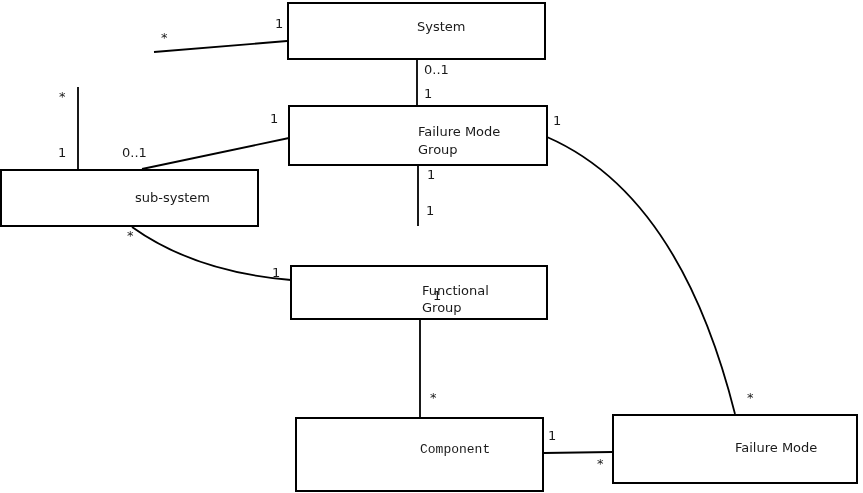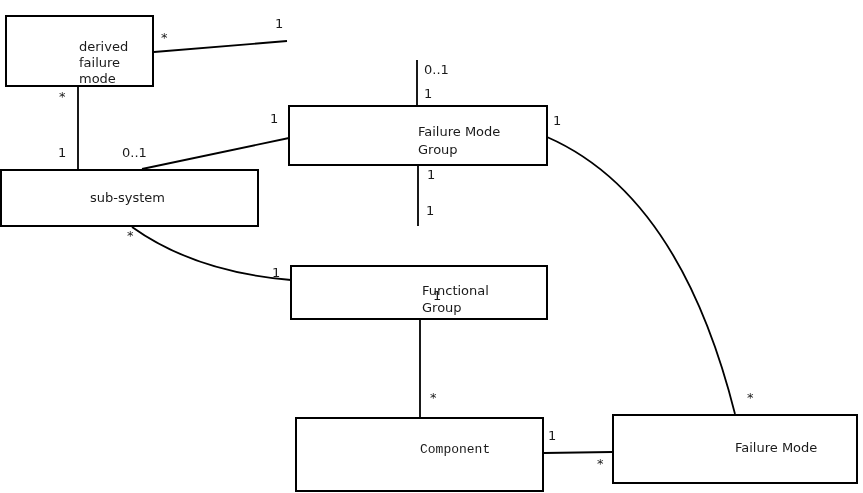--- a/index.html
+++ b/index.html
@@ -41,21 +41,21 @@
   .n-system    { left: 287px; top: 2px;   width: 259px; height: 58px; }
   .n-fmg       { left: 288px; top: 105px; width: 260px; height: 61px; }
   .n-subsys    { left: 0px;   top: 169px; width: 259px; height: 58px; }
   .n-fg        { left: 290px; top: 226px; width: 258px; height: 55px; margin-top: 39px; }
   .n-component { left: 295px; top: 417px; width: 249px; height: 75px; }
   .n-fm        { left: 612px; top: 414px; width: 246px; height: 70px; }
   
   .n-dfm .label       { padding: 22px 0 0 72px;  line-height: 16px; }
   .n-system .label    { padding: 15px 0 0 128px; }
   .n-fmg .label       { padding: 16px 0 0 128px; line-height: 18px; }
-  .n-subsys .label    { padding: 19px 0 0 88px;  }
+  .n-subsys .label    { padding: 19px 0 0 88px; margin-left: 45px;  }
   .n-fg .label        { padding: 15px 0 0 130px; line-height: 17px; }
   .n-component .label { padding: 23px 0 0 123px; font-family: Liberation Mono, monospace; }
   .n-fm .label        { padding: 24px 0 0 121px; }
   .card {
     position: absolute;
     font-size: 13px;
     line-height: 14px;
     color: #1a1a1a;
     white-space: nowrap;
   }
@@ -89,26 +89,24 @@
     <path d="M 78 87 L 78 169"></path>
     <path d="M 417 60 L 417 105"></path>
     <path d="M 142 169 L 289 138"></path>
     <path d="M 418 166 L 418 226"></path>
     <path d="M 132 227 Q 195 272 291 280"></path>
     <path d="M 420 281 L 420 417"></path>
     <path d="M 544 453 L 612 452"></path>
     <path d="M 547 137 Q 680 195 735 414"></path>
   </svg>
 
-  <div class="node n-dfm">
-    <span class="label">derived
-failure
-mode</span>
+
+  <div class="node n-system">
+    <span class="label">System</span>
   </div>
-
 
   <div class="node n-fmg">
     <span class="label">Failure Mode
 Group</span>
   </div>
 
   <div class="node n-subsys">
     <span class="label">sub-system</span>
   </div>
 

